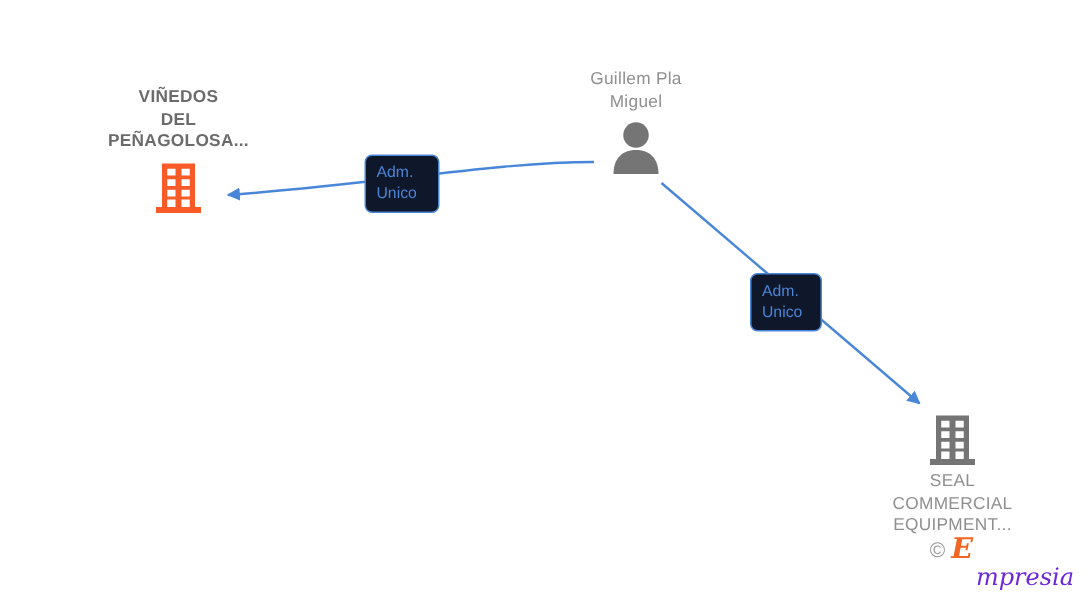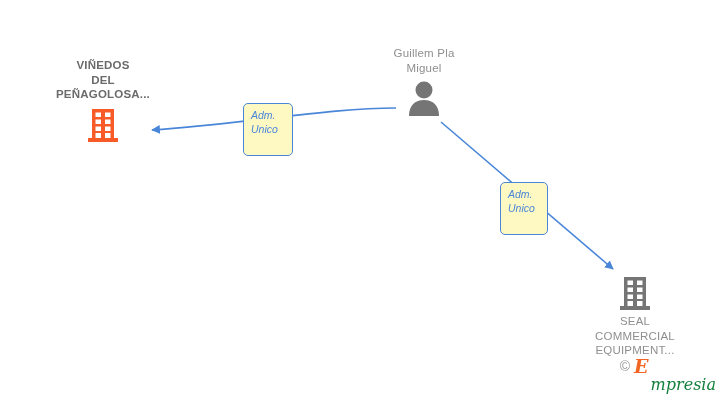--- a/index.html
+++ b/index.html
@@ -45,21 +45,21 @@
   .node-label.plain {
     font-weight: normal;
     color: #8f8f8f;
   }
   .node-icon {
     display: block;
     margin: 0 auto;
   }
 
   #node-company-left {
-    left: 38px;
+    left: 54px;
     top: 58px;
   }
   #node-company-left .node-label { margin-bottom: 6px; }
 
   #node-person {
     left: 359px;
     top: 46px;
   }
   #node-person .node-label { margin-bottom: 5px; }
 
@@ -67,29 +67,28 @@
     left: 570px;
     top: 276px;
   }
   #node-company-right .node-label { margin-top: 4px; }
 
   
   .edge-chip {
     position: absolute;
     border: 1px solid #4a86d8;
     border-radius: 5px;
-    background: #fef9c3;
+    background: #0f172a;
     color: #4a86d8;
     font-size: 10.5px;
     line-height: 14px;
-    padding: 4px 7px 19px 7px;
+    padding: 4px 7px 5px 7px;
     text-align: left;
     white-space: pre-line;
     box-sizing: border-box;
-    font-style: italic;
   }
   #chip-left  { left: 243px; top: 103px; width: 50px; }
   #chip-right { left: 500px; top: 182px; width: 48px; }
 
   
   #watermark {
     position: absolute;
     right: 12px;
     bottom: 7px;
     display: flex;
@@ -105,21 +104,21 @@
     font-style: italic;
     font-size: 19px;
     font-weight: bold;
     color: #f26522;
     line-height: 1;
   }
   #watermark .wm-rest {
     font-family: "DejaVu Serif", serif;
     font-style: italic;
     font-size: 16px;
-    color: #15803d;
+    color: #6d28d9;
     line-height: 1;
     margin-left: -2px;
     margin-top: 38px;
   }
 </style>
 </head>
 <body>
 
 <div id="canvas">
 

